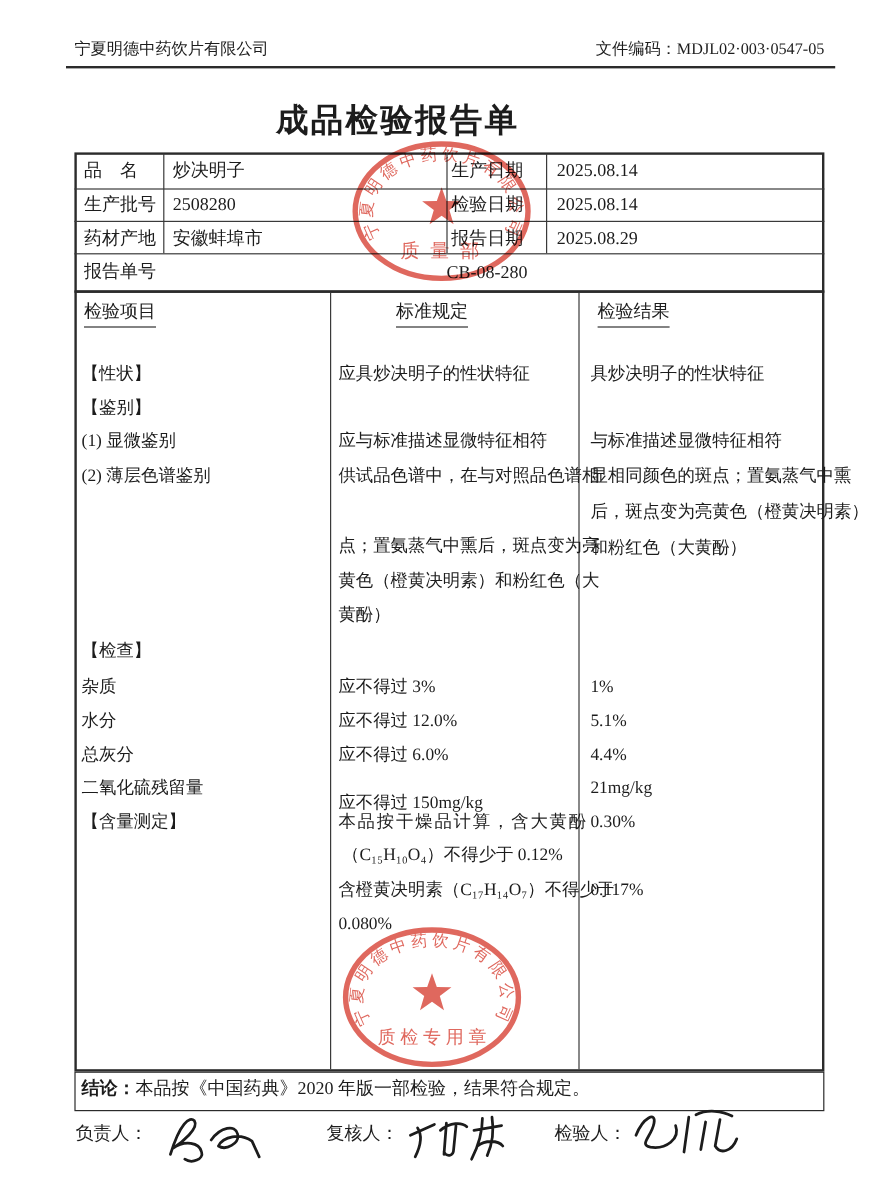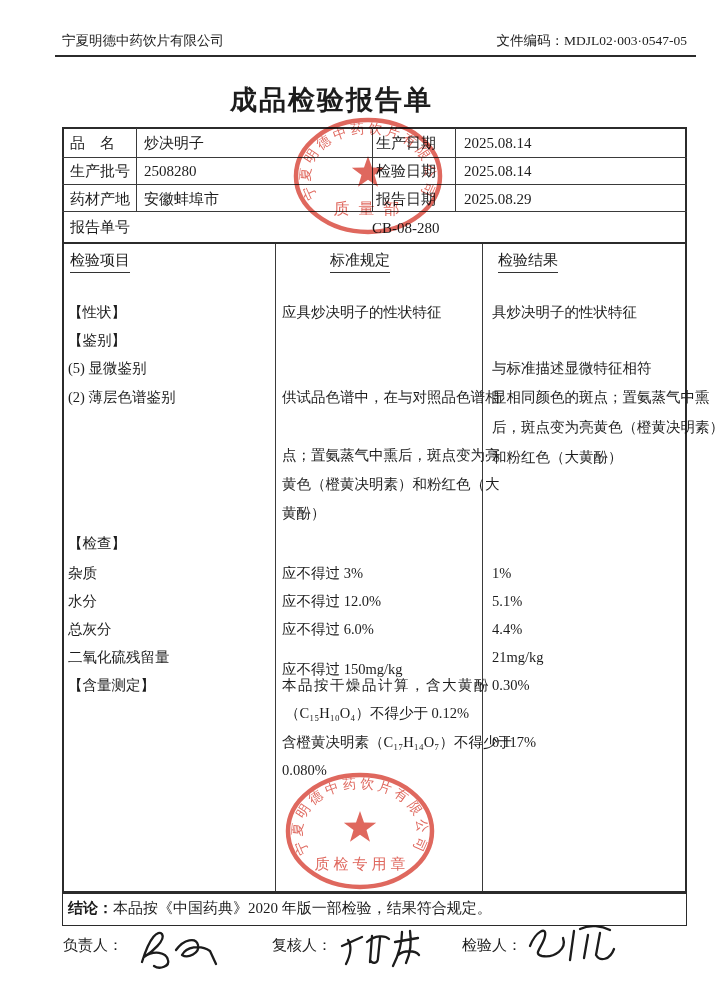--- a/index.html
+++ b/index.html
@@ -59,30 +59,31 @@
   <div class="box" style="left:62px;top:242px;width:625px;height:651px"></div>
   <div class="vl" style="left:275px;top:244px;height:647px"></div>
   <div class="vl" style="left:482px;top:244px;height:647px"></div>
 
   <div class="t s15 u" style="left:70px;top:251px">检验项目</div>
   <div class="t s15 u" style="left:330px;top:251px">标准规定</div>
   <div class="t s15 u" style="left:498px;top:251px">检验结果</div>
 
   <div class="t" style="left:68px;top:303px">【性状】</div>
   <div class="t" style="left:68px;top:331px">【鉴别】</div>
-  <div class="t" style="left:68px;top:359px">(5) 显微鉴别</div>
+  <div class="t" style="left:68px;top:359px">(1) 显微鉴别</div>
   <div class="t" style="left:68px;top:388px">(2) 薄层色谱鉴别</div>
   <div class="t" style="left:68px;top:534px">【检查】</div>
   <div class="t" style="left:68px;top:564px">杂质</div>
   <div class="t" style="left:68px;top:592px">水分</div>
   <div class="t" style="left:68px;top:620px">总灰分</div>
   <div class="t" style="left:68px;top:648px">二氧化硫残留量</div>
   <div class="t" style="left:68px;top:676px">【含量测定】</div>
 
   <div class="t" style="left:282px;top:303px">应具炒决明子的性状特征</div>
+  <div class="t" style="left:282px;top:359px">应与标准描述显微特征相符</div>
   <div class="t" style="left:282px;top:388px">供试品色谱中，在与对照品色谱相</div>
   <div class="t" style="left:282px;top:475px">黄色（橙黄决明素）和粉红色（大</div>
   <div class="t" style="left:282px;top:446px">点；置氨蒸气中熏后，斑点变为亮</div>
   <div class="t" style="left:282px;top:504px">黄酚）</div>
   <div class="t" style="left:282px;top:564px">应不得过 3%</div>
   <div class="t" style="left:282px;top:592px">应不得过 12.0%</div>
   <div class="t" style="left:282px;top:620px">应不得过 6.0%</div>
   <div class="t" style="left:282px;top:660px">应不得过 150mg/kg</div>
   <div class="t" style="left:282px;top:676px;letter-spacing:1.5px">本品按干燥品计算，含大黄酚</div>
   <div class="t" style="left:285px;top:704px">（C₁₅H₁₀O₄）不得少于 0.12%</div>

